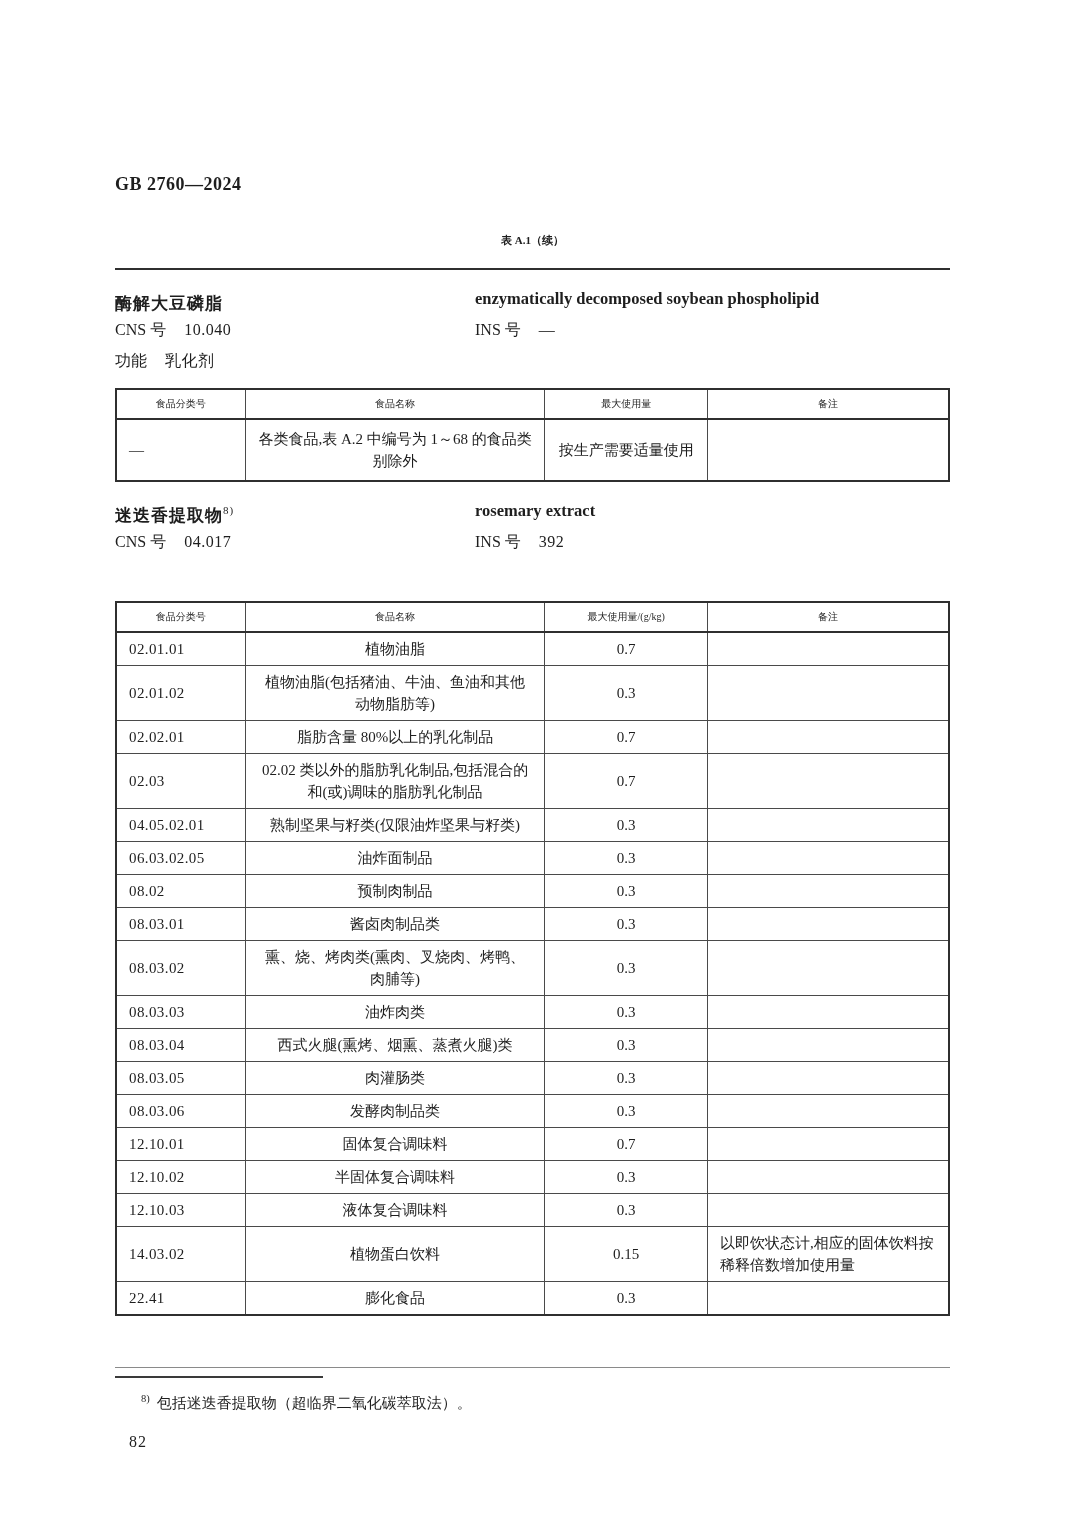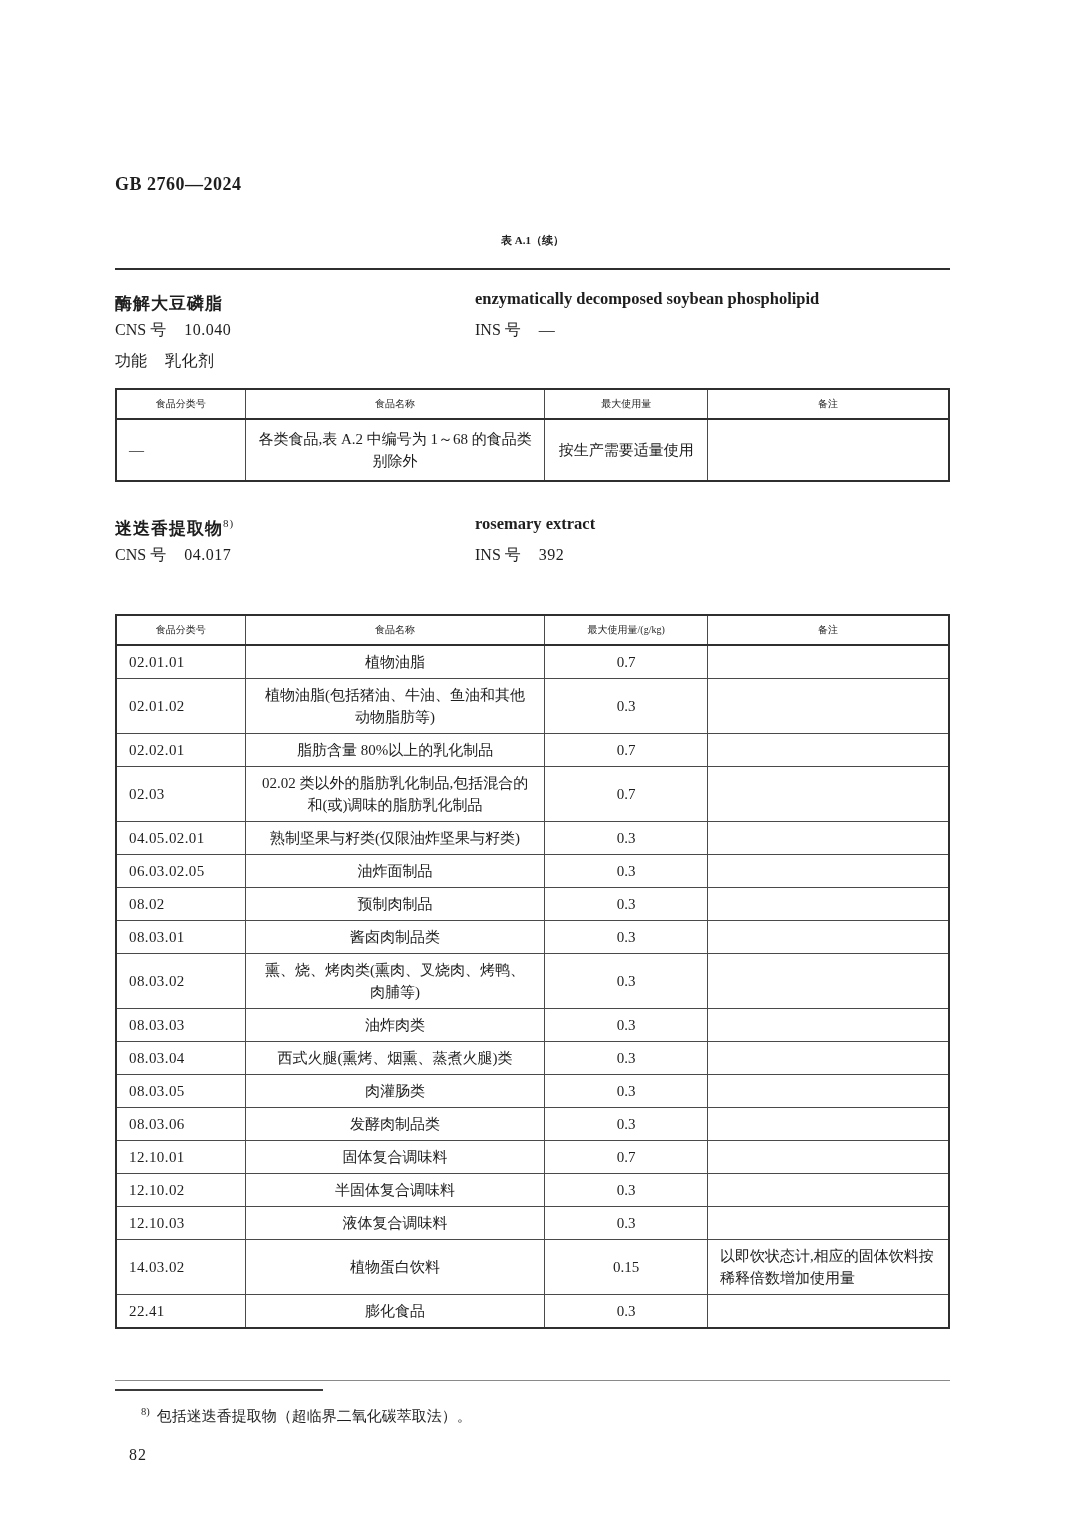--- a/index.html
+++ b/index.html
@@ -88,21 +88,21 @@
   }
   table.usage th:last-child,
   table.usage td:last-child { border-right: none; }
   table.usage tr:last-child td { border-bottom: none; }
   td.cell-code { text-align: left; padding-left: 13px; letter-spacing: 0.4px; }
   td.cell-name { text-align: center; padding-left: 14px; }
   td.cell-max  { text-align: center; padding-left: 4px; padding-right: 4px; }
   td.cell-note { text-align: left; }
   table.t-first { margin-top: 12px; }
   table.t-first td { padding-top: 8px; padding-bottom: 8px; }
-  .entry-head.second { margin-top: 26px; }
+  .entry-head.second { margin-top: 13px; }
   table.t-second { margin-top: 13px; }
   
   .bottom-rule-full {
     margin-top: 51px;
     height: 1px;
     background: #8a8a8a;
   }
   .footnote-rule {
     margin-top: 8px;
     width: 208px;

